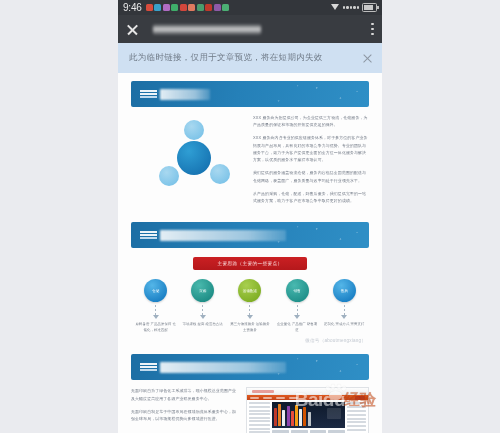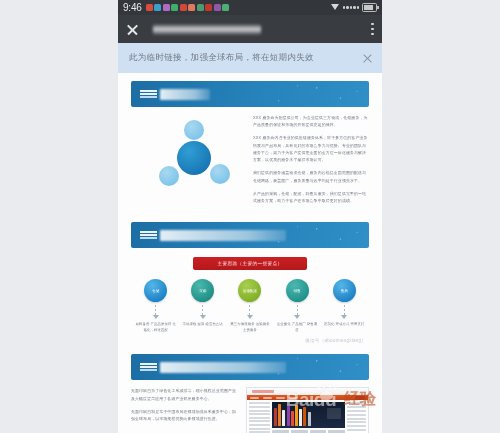--- a/index.html
+++ b/index.html
@@ -493,22 +493,22 @@
     display:block; height:2px; margin-bottom:1.8px;
     background:#d5dae0; border-radius:.5px;
   }
 
   
   .baidu-wm {
     position: absolute;
     right: 6px;
     bottom: 22px;
     display: flex;
-    align-items: flex-start;
-    gap: 9px;
+    align-items: flex-end;
+    gap: 0;
     opacity: 0.55;
     pointer-events: none;
   }
   .baidu-wm .bd-text {
     font-size: 19px;
     color: #ffffff;
     font-weight: bold;
     letter-spacing: -0.5px;
     text-shadow: 0 0 1px rgba(120,120,120,0.55);
   }
@@ -575,21 +575,21 @@
     <div class="close-x"></div>
     <div class="title-blur"></div>
     <div class="kebab">
         <i></i>
         <i></i>
         <i></i>
       </div>
   </div>
 
   <div class="notice">
-    <div class="notice-text">此为临时链接，加强全球布局，将在短期内失效</div>
+    <div class="notice-text">此为临时链接，仅用于文章预览，将在短期内失效</div>
     <div class="notice-close"></div>
   </div>
 
   <div class="article">
 
     <div class="banner">
       <span class="dash"></span>
       <span class="btitle"></span>
     </div>
 

